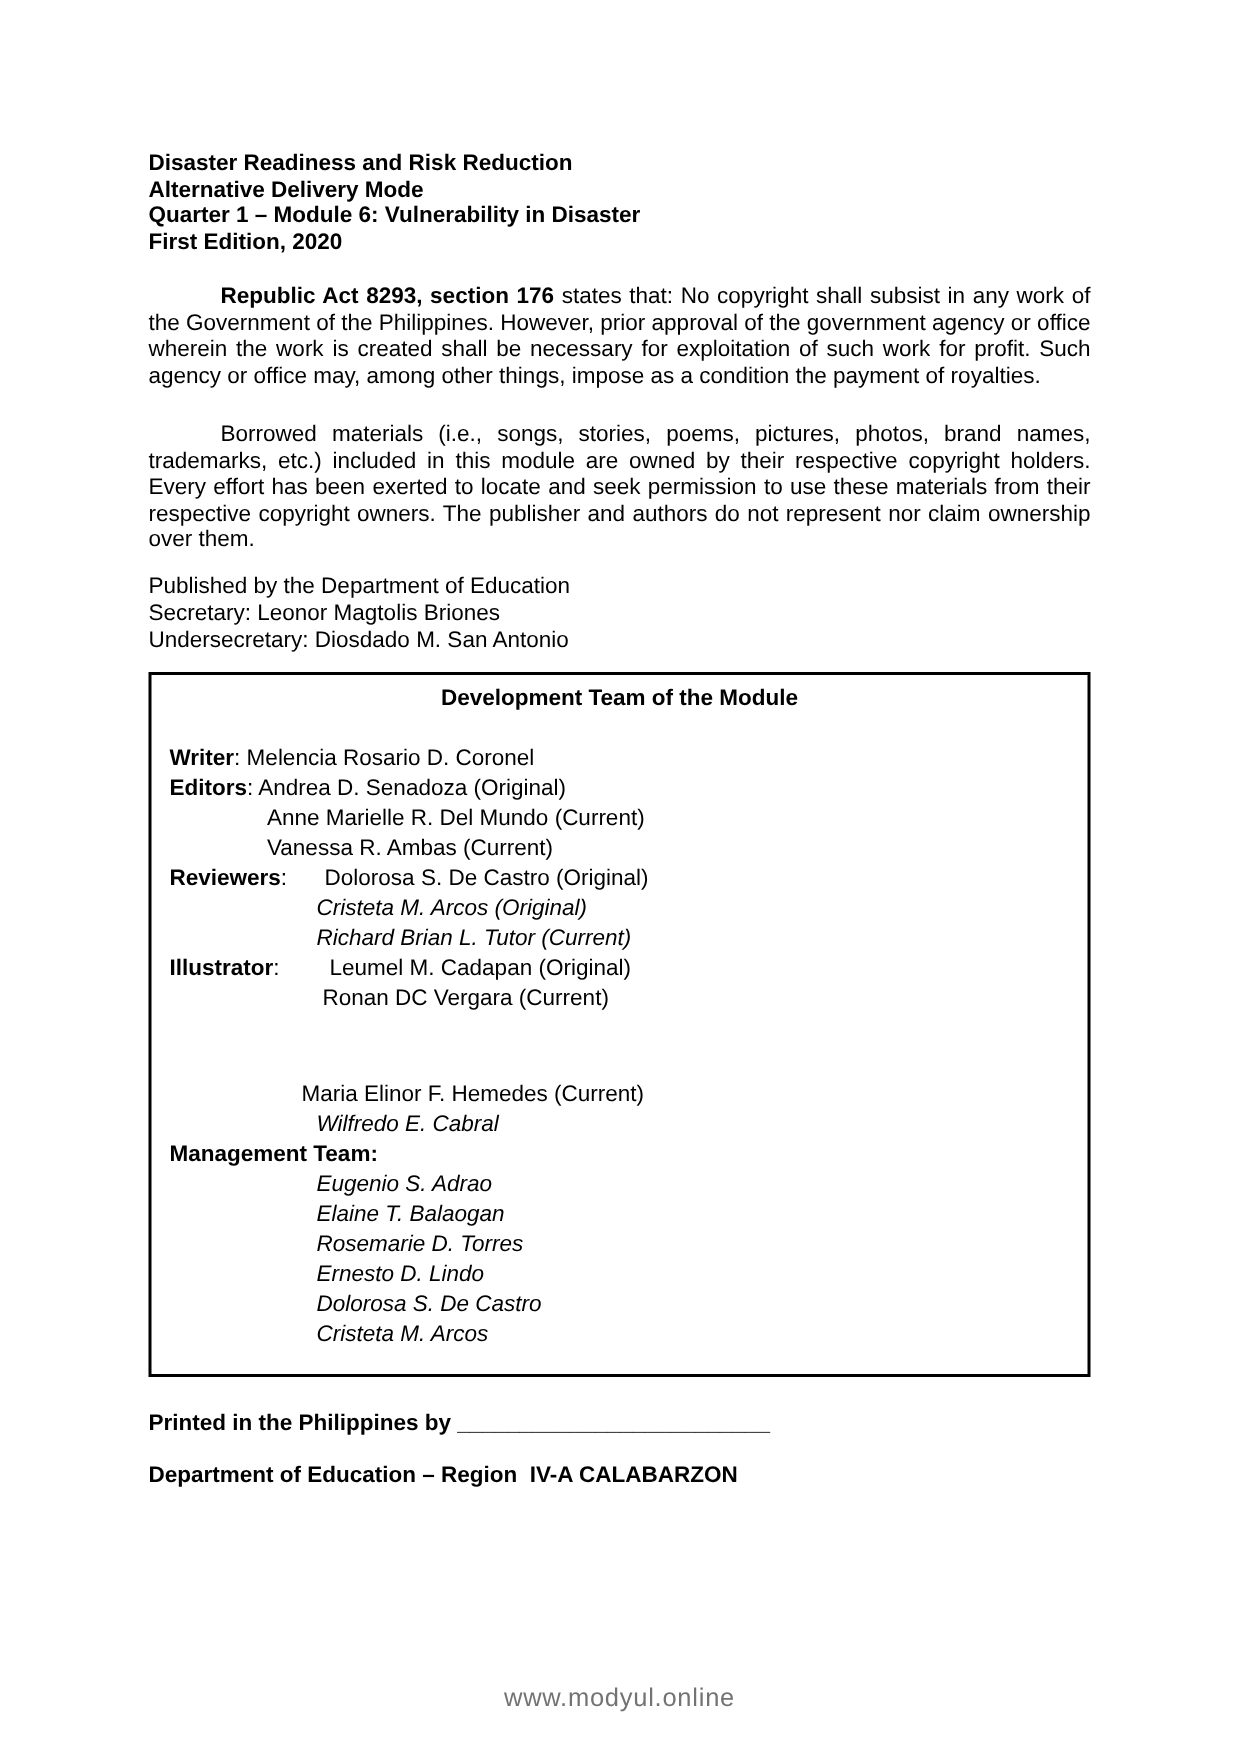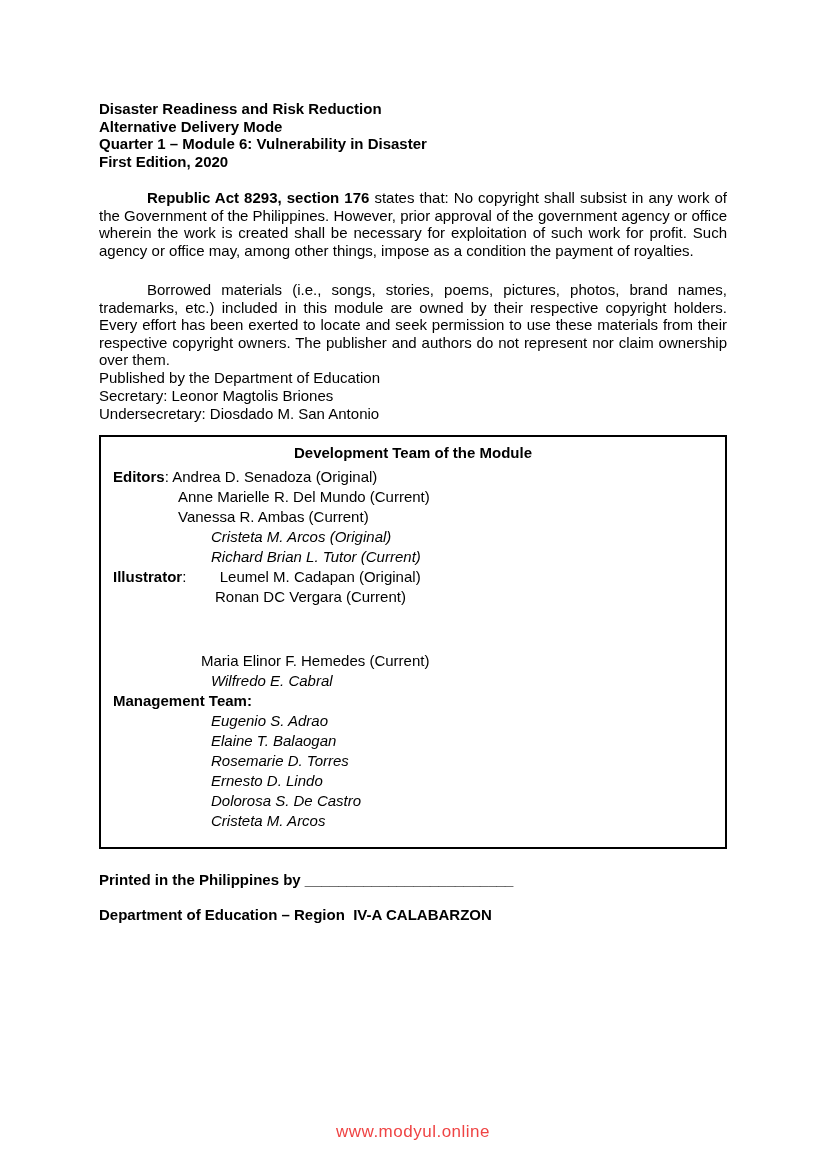--- a/index.html
+++ b/index.html
@@ -24,32 +24,32 @@
 
   .para {
     margin: 0;
     text-align: justify;
     text-indent: 48px;
     line-height: 17.5px;
   }
   .para-1 { margin-top: 19px; }
   .para-2 { margin-top: 22px; }
 
-  .publisher-block { line-height: 18px; }
+  .publisher-block { margin-top: 13px; line-height: 18px; }
 
   .devbox {
     margin-top: 12px;
     border: 2px solid #000000;
     padding: 6px 12px 16px 12px;
   }
   .devtitle {
     text-align: center;
     font-weight: bold;
     line-height: 20px;
-    margin-bottom: 4px;
+    margin-bottom: 20px;
   }
   .row { line-height: 20px; white-space: pre-wrap; }
   .row b { font-weight: bold; }
   .ind-a { padding-left: 65px; }
   .ind-b { padding-left: 98px; font-style: italic; }
   .ind-c { padding-left: 102px; }
   .ind-d { padding-left: 88px; margin-top: 44px; }
 
   .printed-line {
     margin-top: 22px;
@@ -66,21 +66,21 @@
   .contact-block { margin-top: 18px; line-height: 21.5px; }
 
   .watermark {
     position: absolute;
     left: 0;
     right: 0;
     top: 1122px;
     text-align: center;
     font-size: 17px;
     letter-spacing: 0.5px;
-    color: #ef4444;
+    color: #737373;
   }
 </style>
 </head>
 <body>
 
 <div class="page">
   <div class="content">
 
     <div class="module-header">
       <div>Disaster Readiness and Risk Reduction</div>
@@ -95,23 +95,25 @@
 
     <div class="publisher-block">
       <div>Published by the Department of Education</div>
       <div>Secretary: Leonor Magtolis Briones</div>
       <div>Undersecretary: Diosdado M. San Antonio</div>
     </div>
 
     <div class="devbox">
       <div class="devtitle">Development Team of the Module</div>
 
+      <div class="row"><b>Writer</b><span>: Melencia Rosario D. Coronel</span></div>
       <div class="row"><b>Editors</b><span>: Andrea D. Senadoza (Original)</span></div>
       <div class="row ind-a"><span>Anne Marielle R. Del Mundo (Current)</span></div>
       <div class="row ind-a"><span>Vanessa R. Ambas (Current)</span></div>
+      <div class="row"><b>Reviewers</b><span>:      Dolorosa S. De Castro (Original)</span></div>
       <div class="row ind-b"><span>Cristeta M. Arcos (Original)</span></div>
       <div class="row ind-b"><span>Richard Brian L. Tutor (Current)</span></div>
       <div class="row"><b>Illustrator</b><span>:        Leumel M. Cadapan (Original)</span></div>
       <div class="row ind-c"><span>Ronan DC Vergara (Current)</span></div>
       <div class="row ind-d"><span>Maria Elinor F. Hemedes (Current)</span></div>
       <div class="row ind-b"><span>Wilfredo E. Cabral</span></div>
       <div class="row"><b>Management Team:</b><span></span></div>
       <div class="row ind-b"><span>Eugenio S. Adrao</span></div>
       <div class="row ind-b"><span>Elaine T. Balaogan</span></div>
       <div class="row ind-b"><span>Rosemarie D. Torres</span></div>

